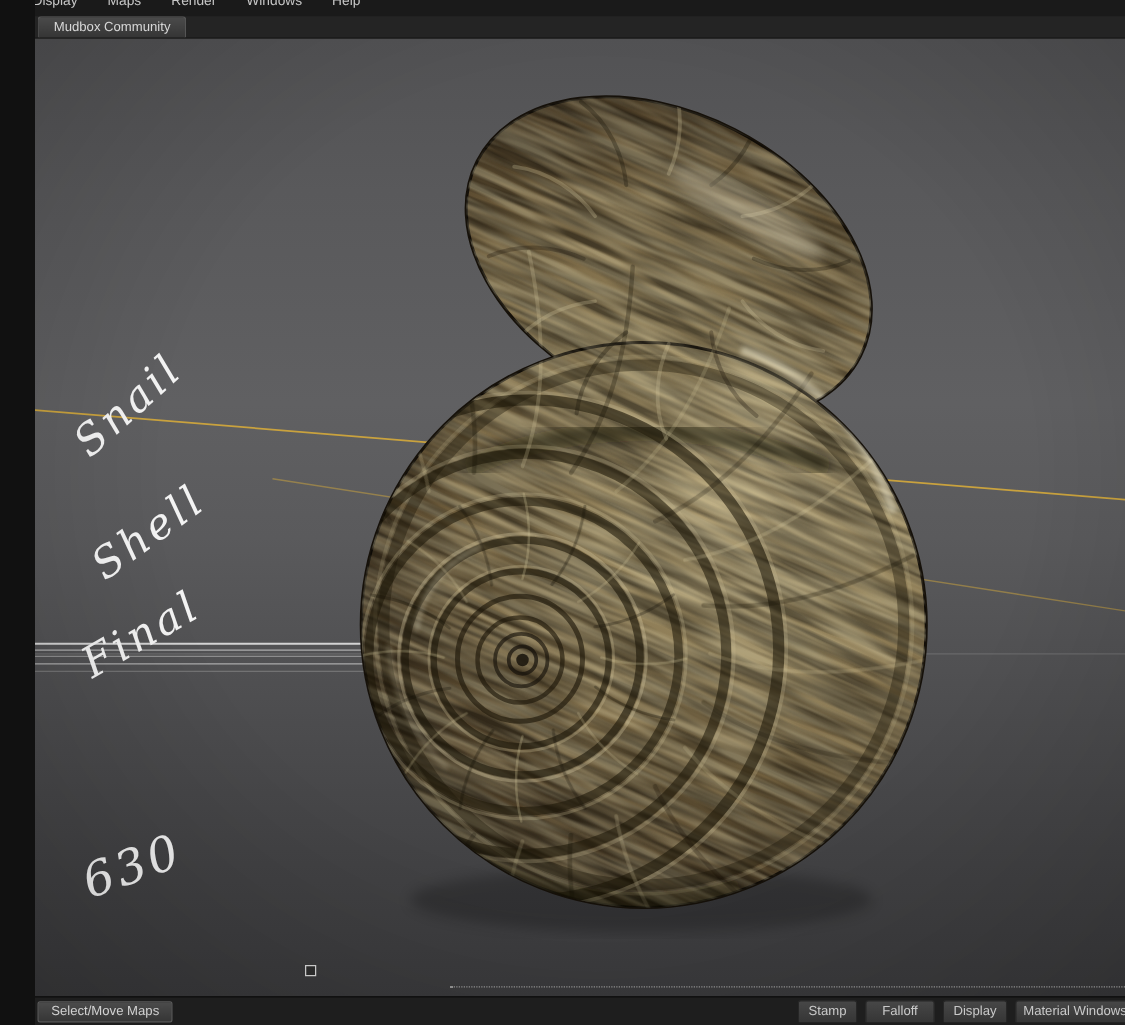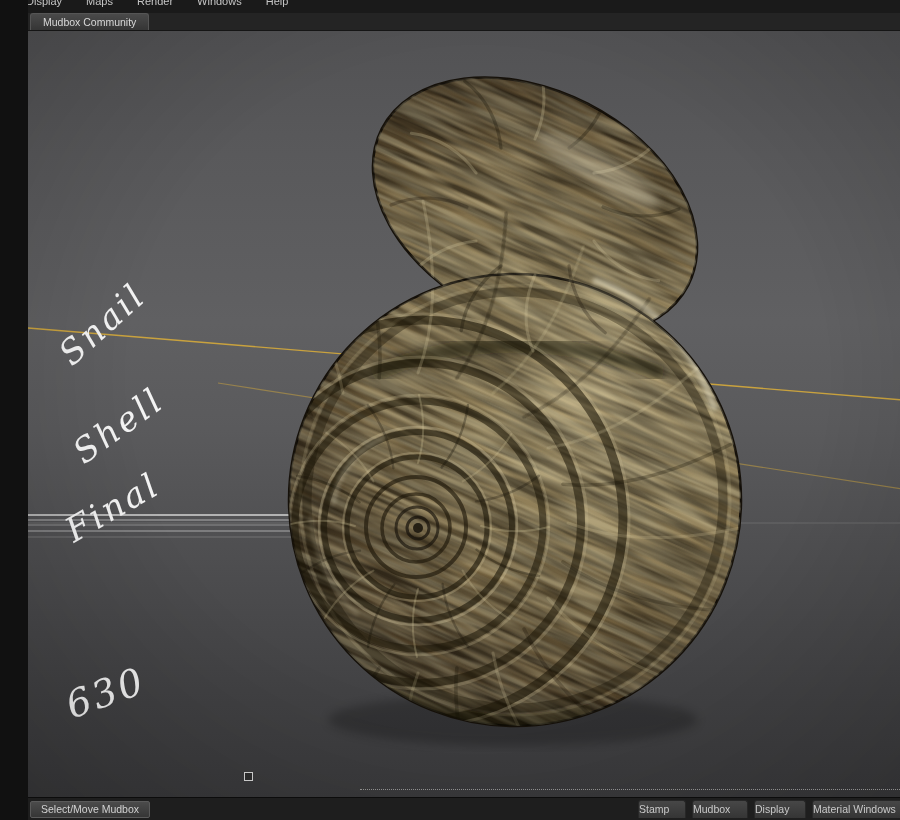--- a/index.html
+++ b/index.html
@@ -22,21 +22,21 @@
   svg.shell{position:absolute;left:235px;top:44px;pointer-events:none;}
   .ink text{font-family:"DejaVu Serif",serif;font-style:italic;fill:#f3f3f3;letter-spacing:3px;}
   .tray-handle{position:absolute;left:216px;top:741px;width:7px;height:7px;border:1px solid #c8c8c8;background:#2b2b2b;cursor:pointer;}
   .dotted{position:absolute;left:332px;right:0;top:758px;border-top:1px dotted #8d8d8d;}
   
   .bottombar{position:absolute;left:0;right:0;bottom:0;height:22px;background:#1e1e1e;border-top:1px solid #0c0c0c;}
   .tools-btn{position:absolute;left:2px;top:3px;height:15px;padding:0 10px;
       background:linear-gradient(#4b4b4b,#363636);border:1px solid #5a5a5a;border-radius:2px;
       font-size:10.5px;color:#d2d2d2;line-height:15px;cursor:pointer;}
   .tray-tabs{position:absolute;left:610px;bottom:2px;display:flex;gap:6px;}
-  .tray-tab{height:17px;line-height:17px;text-align:left;font-size:10.5px;color:#c9c9c9;
+  .tray-tab{height:17px;line-height:17px;text-align:center;font-size:10.5px;color:#c9c9c9;
       background:linear-gradient(#474747,#353535);border:1px solid #272727;border-bottom:none;
       border-radius:3px 3px 0 0;cursor:pointer;overflow:hidden;white-space:nowrap;}
   .tray-tab.active{background:linear-gradient(#5a9bd6,#31679f);color:#fff;border-color:#6aa5d8;}
 </style>
 </head>
 <body>
 
 <div class="screen">
 
   <div class="menubar">
@@ -212,23 +212,23 @@
       <text transform="translate(46,512) rotate(-30)" font-size="34">Final</text>
       <text transform="translate(44,688) rotate(-20)" font-size="38">630</text>
     </svg>
 
     <div class="vignette"></div>
     <div class="tray-handle"></div>
     <div class="dotted"></div>
   </div>
 
   <div class="bottombar">
-    <div class="tools-btn">Select/Move Mudbox</div>
+    <div class="tools-btn">Select/Move Maps</div>
     <div class="tray-tabs">
       <div class="tray-tab" style="width:46px">Stamp</div>
-      <div class="tray-tab" style="width:54px">Mudbox</div>
+      <div class="tray-tab" style="width:54px">Falloff</div>
       <div class="tray-tab" style="width:50px">Display</div>
       <div class="tray-tab" style="width:94px">Material Windows</div>
       <div class="tray-tab active" style="width:34px">Ligh</div>
     </div>
   </div>
 
 </div>
 
 </body></html>

